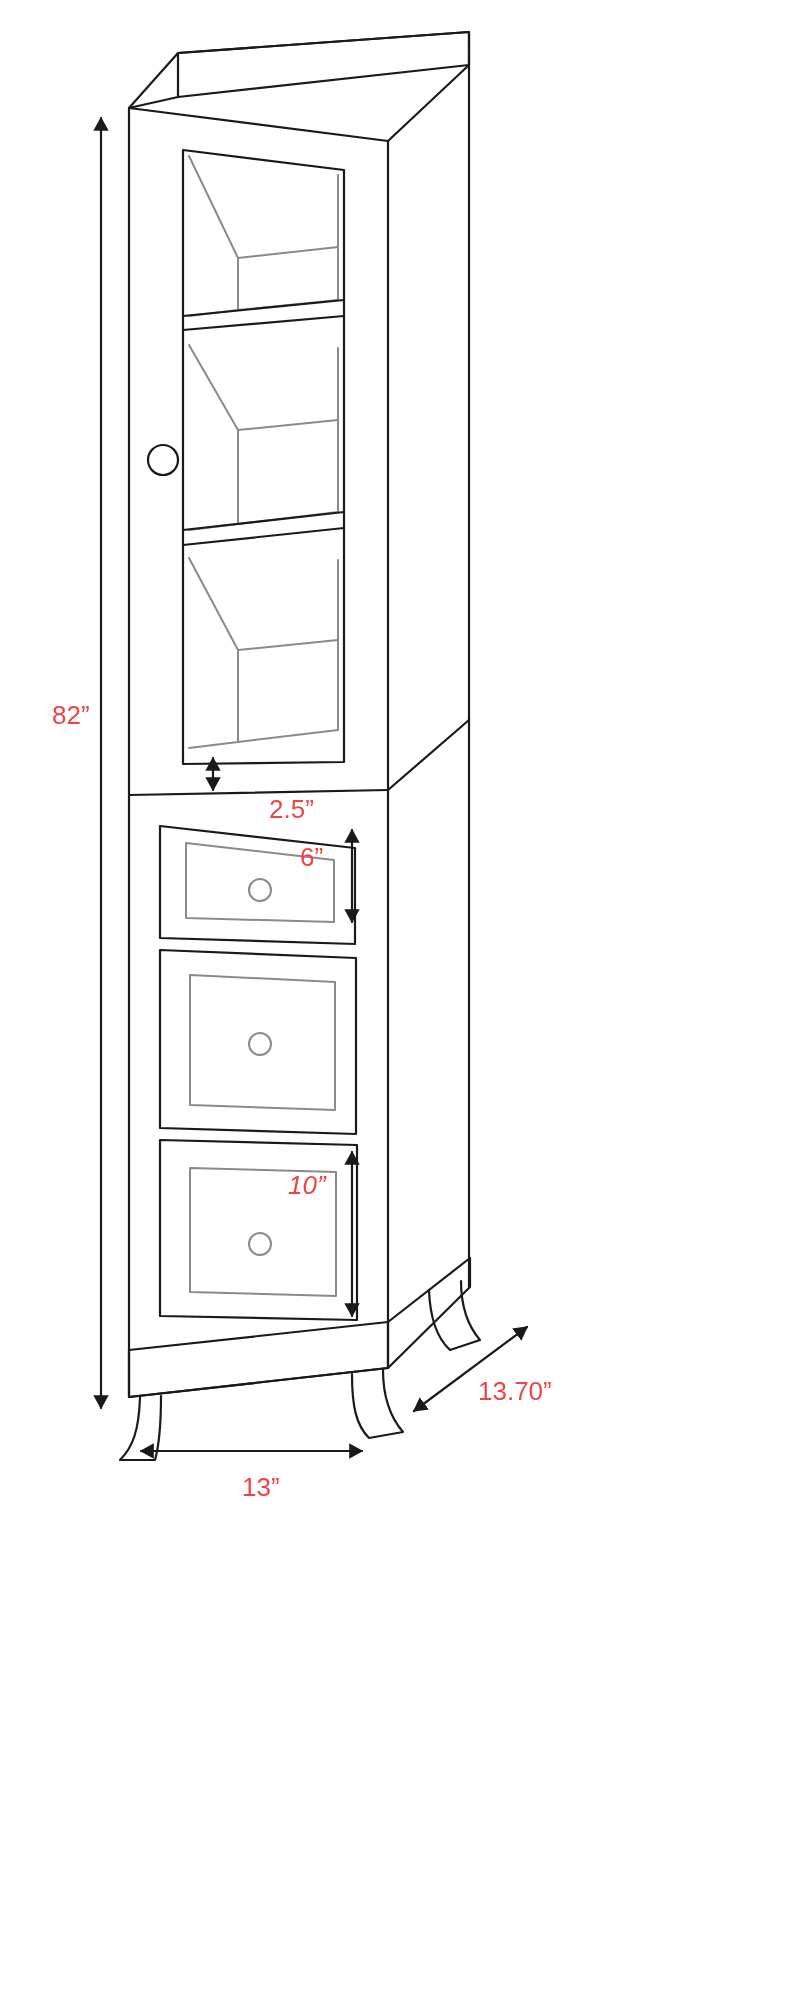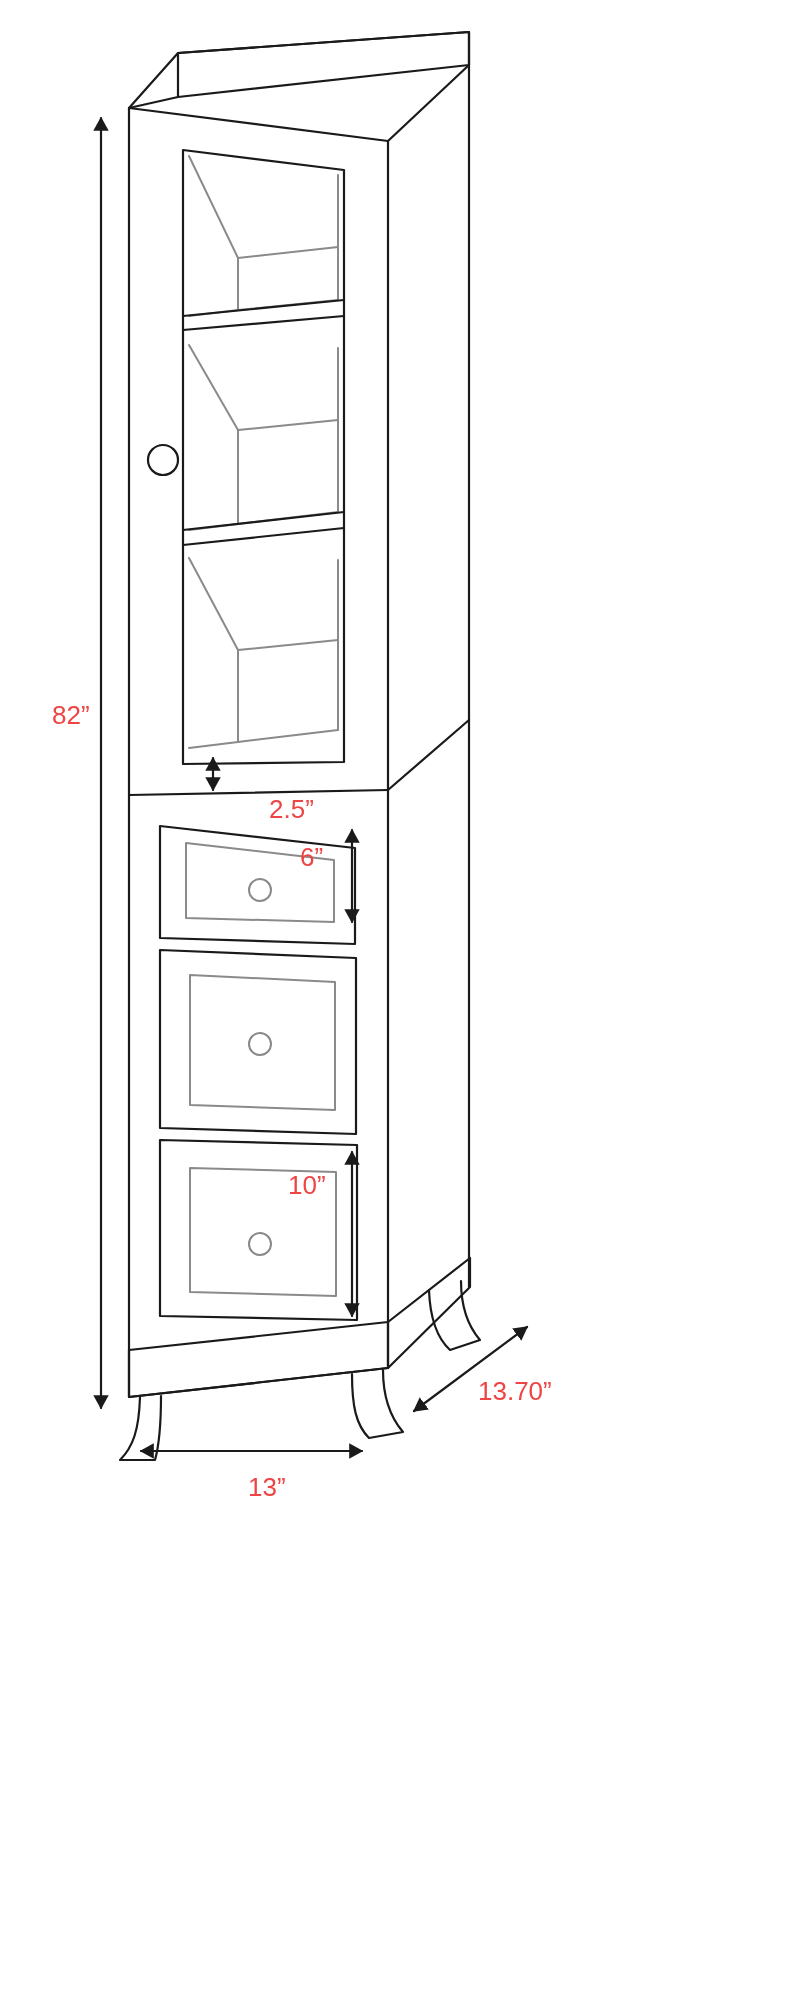--- a/index.html
+++ b/index.html
@@ -158,19 +158,19 @@
 
     </g>
   </svg>
 
   <div class="dim-label" style="left:52px; top:700px;">82”</div>
 
   <div class="dim-label" style="left:238px; top:794px;margin-left:31px;">2.5”</div>
 
   <div class="dim-label" style="left:300px; top:842px;">6”</div>
 
-  <div class="dim-label" style="left:288px; top:1170px;">10”</div>
+  <div class="dim-label" style="left:288px; top:1170px;font-style:italic;">10”</div>
 
-  <div class="dim-label" style="left:248px; top:1472px;">13”</div>
+  <div class="dim-label" style="left:242px; top:1472px;">13”</div>
 
   <div class="dim-label" style="left:478px; top:1376px;">13.70”</div>
 
 </div>
 
 </body></html>

